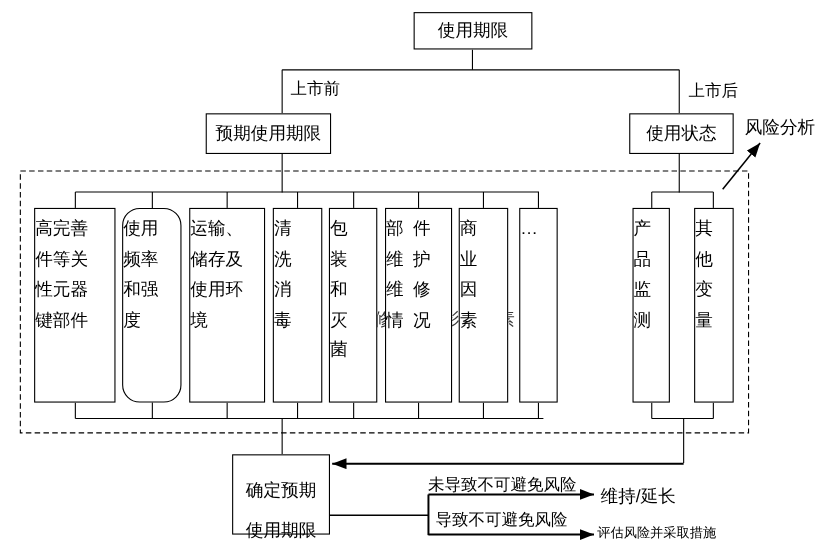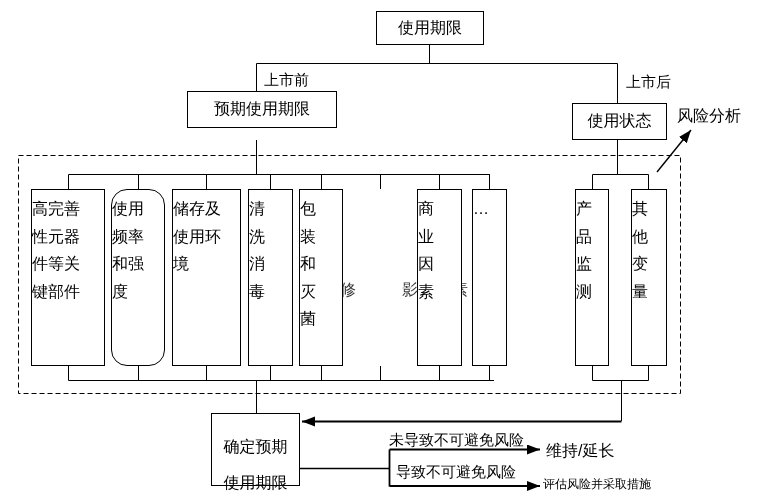--- a/index.html
+++ b/index.html
@@ -95,54 +95,61 @@
 
   <span class="ghost" style="left:340px;top:280px;">修</span>
   <span class="ghost" style="left:402px;top:280px;">影</span>
   <span class="ghost" style="left:452px;top:280px;">素</span>
 
   <div class="node" style="left:376px;top:11px;width:108px;height:34px;">使用期限</div>
 
   <div class="lbl" style="left:264px;top:71px;">上市前</div>
   <div class="lbl" style="left:626px;top:73px;">上市后</div>
 
-  <div class="node" style="left:187px;top:91px;width:150px;height:37px;">预期使用期限</div>
+  <div class="node" style="left:187px;top:103px;width:114px;height:37px;">预期使用期限</div>
   <div class="node" style="left:572px;top:103px;width:95px;height:37px;">使用状态</div>
 
   <div class="lbl" style="left:677px;top:106px;font-size:16px;">风险分析</div>
 
   <div class="vbox" style="left:31px;width:74px;">
     <div>高完善</div>
+    <div>件等关</div>
     <div>性元器</div>
-    <div>件等关</div>
     <div>键部件</div>
   </div>
   <div class="vbox" style="left:111px;width:54px;border-radius:16px;">
     <div>使用</div>
     <div>频率</div>
     <div>和强</div>
     <div>度</div>
   </div>
   <div class="vbox" style="left:172px;width:69px;">
+    <div>运输、</div>
     <div>储存及</div>
     <div>使用环</div>
     <div>境</div>
   </div>
   <div class="vbox" style="left:248px;width:45px;">
     <div>清</div>
     <div>洗</div>
     <div>消</div>
     <div>毒</div>
   </div>
   <div class="vbox" style="left:299px;width:44px;">
     <div>包</div>
     <div>装</div>
     <div>和</div>
     <div>灭</div>
     <div>菌</div>
+  </div>
+  <div class="vbox" style="left:350px;width:61px;">
+    <div>部 件</div>
+    <div>维 护</div>
+    <div>维 修</div>
+    <div>情 况</div>
   </div>
   <div class="vbox" style="left:417px;width:45px;">
     <div>商</div>
     <div>业</div>
     <div>因</div>
     <div>素</div>
   </div>
   <div class="vbox" style="left:472px;width:35px;">
     <div>…</div>
   </div>

